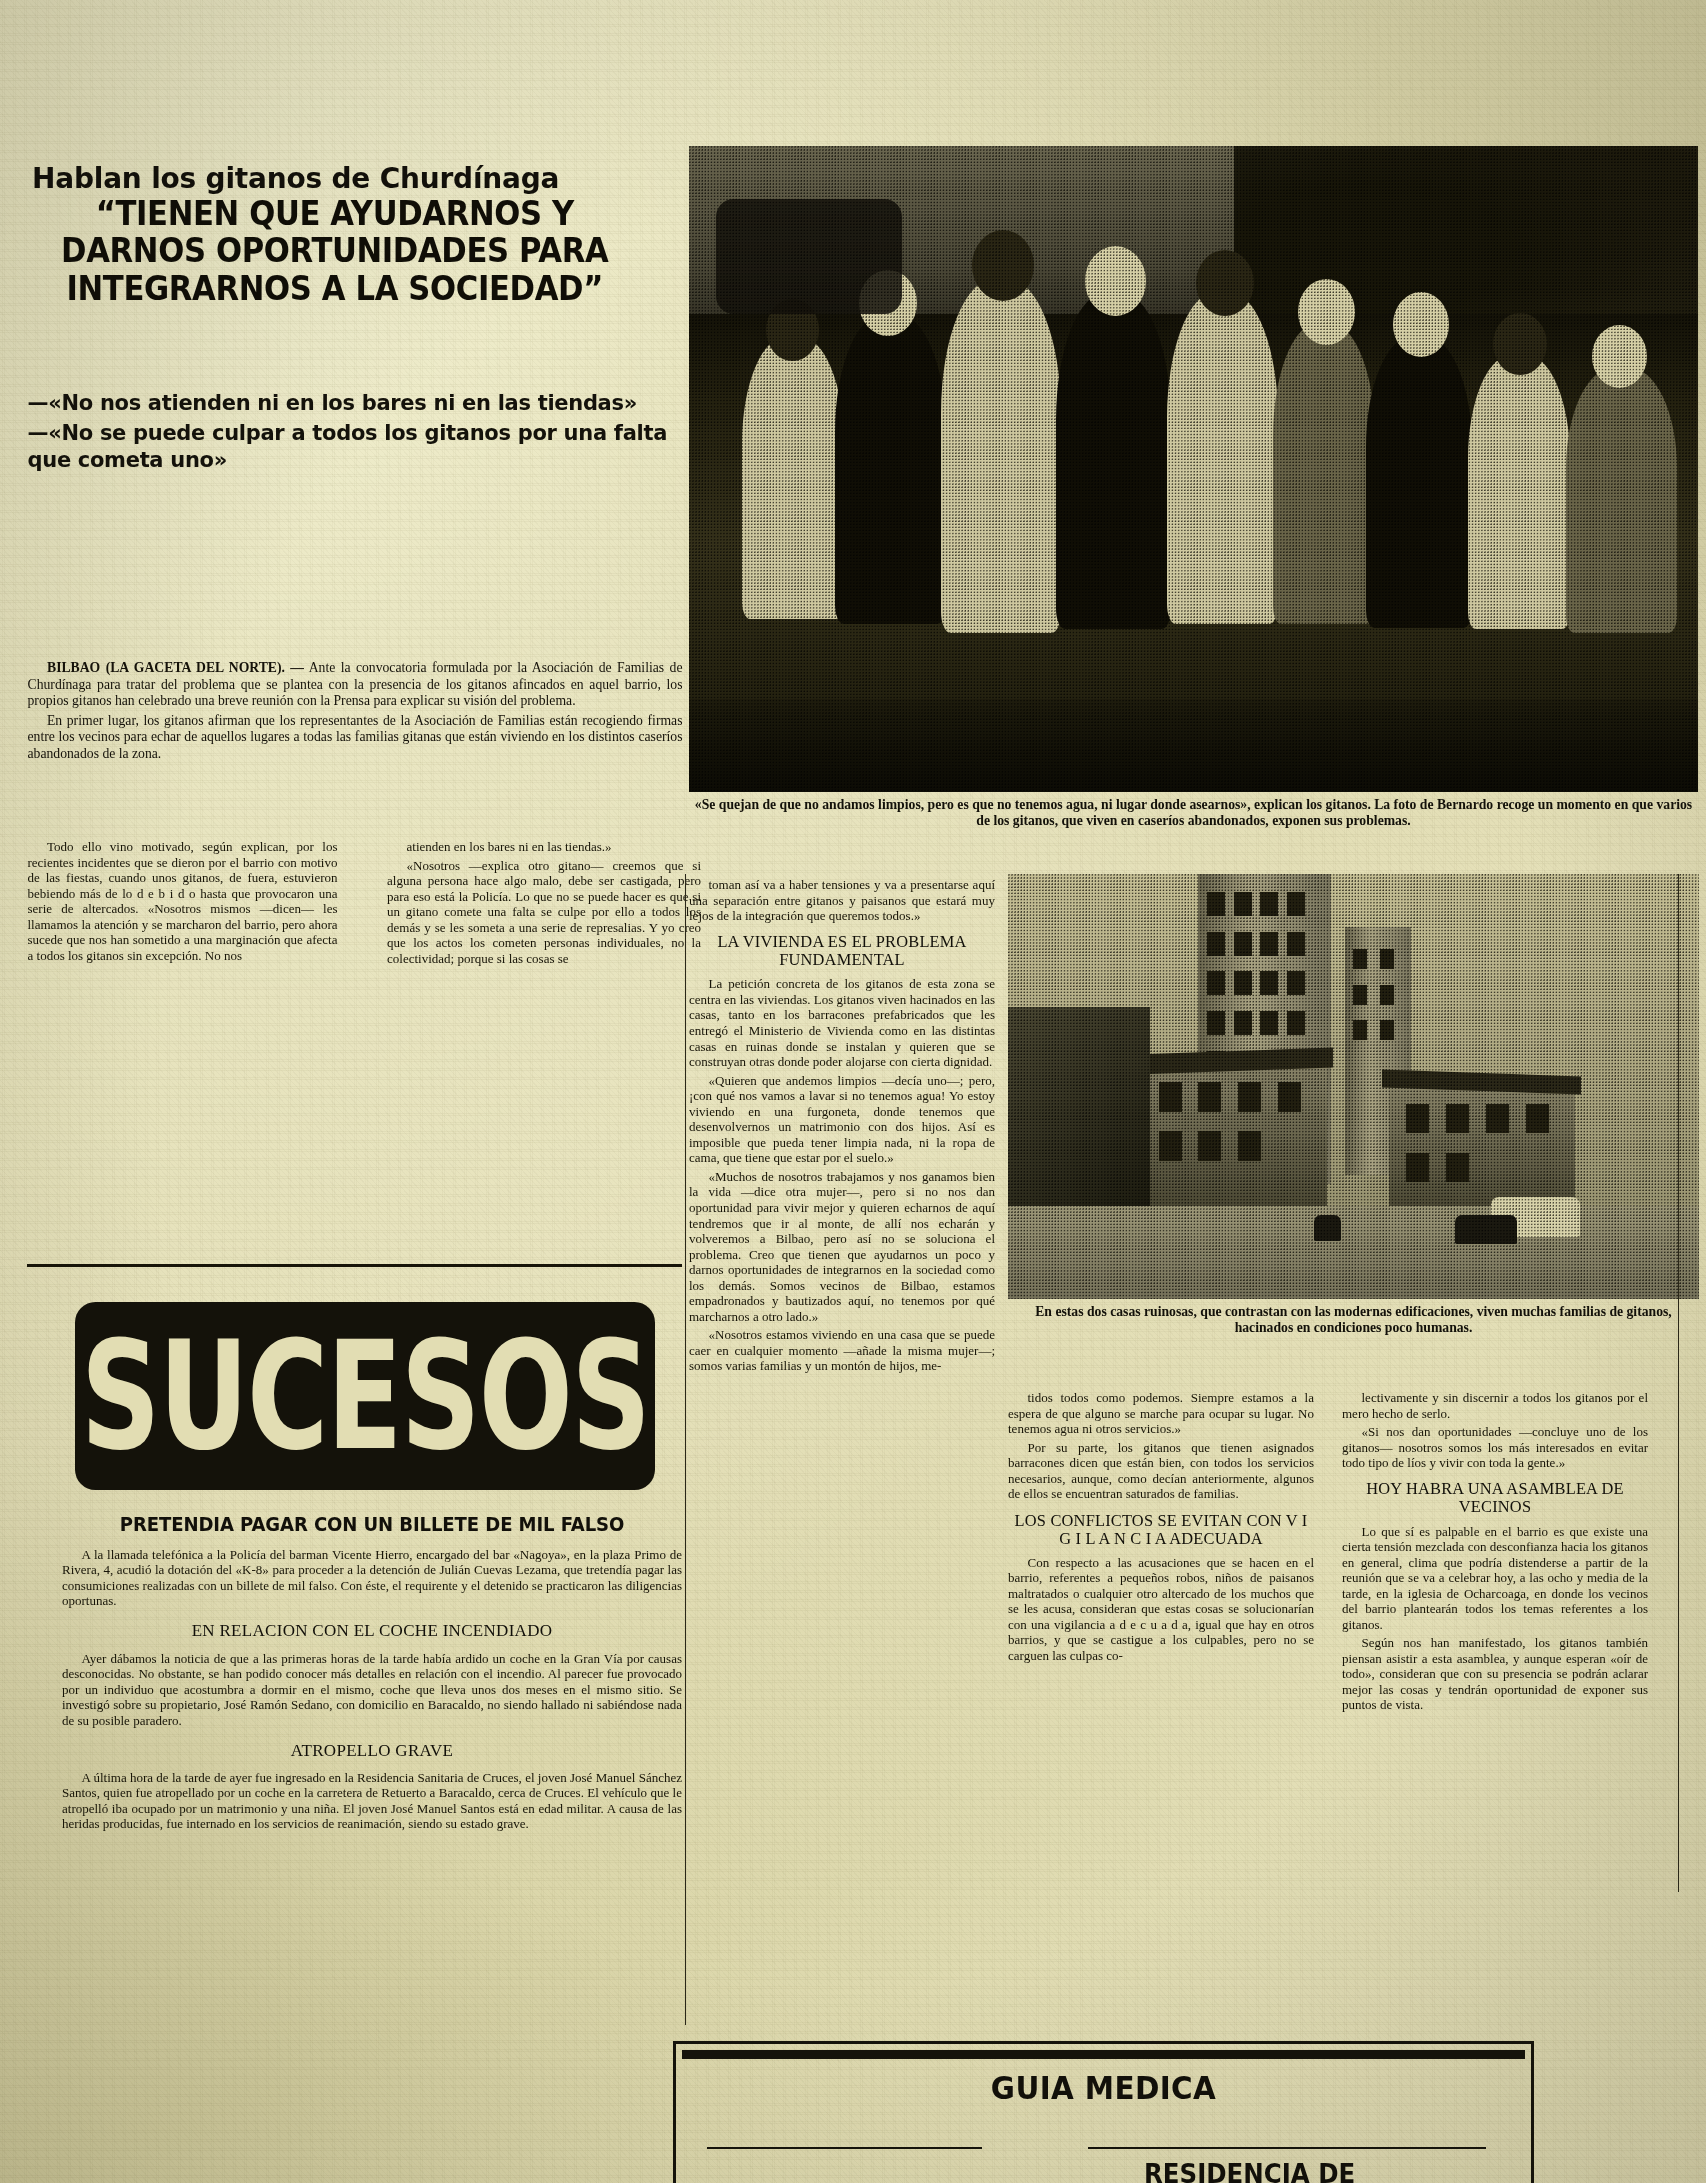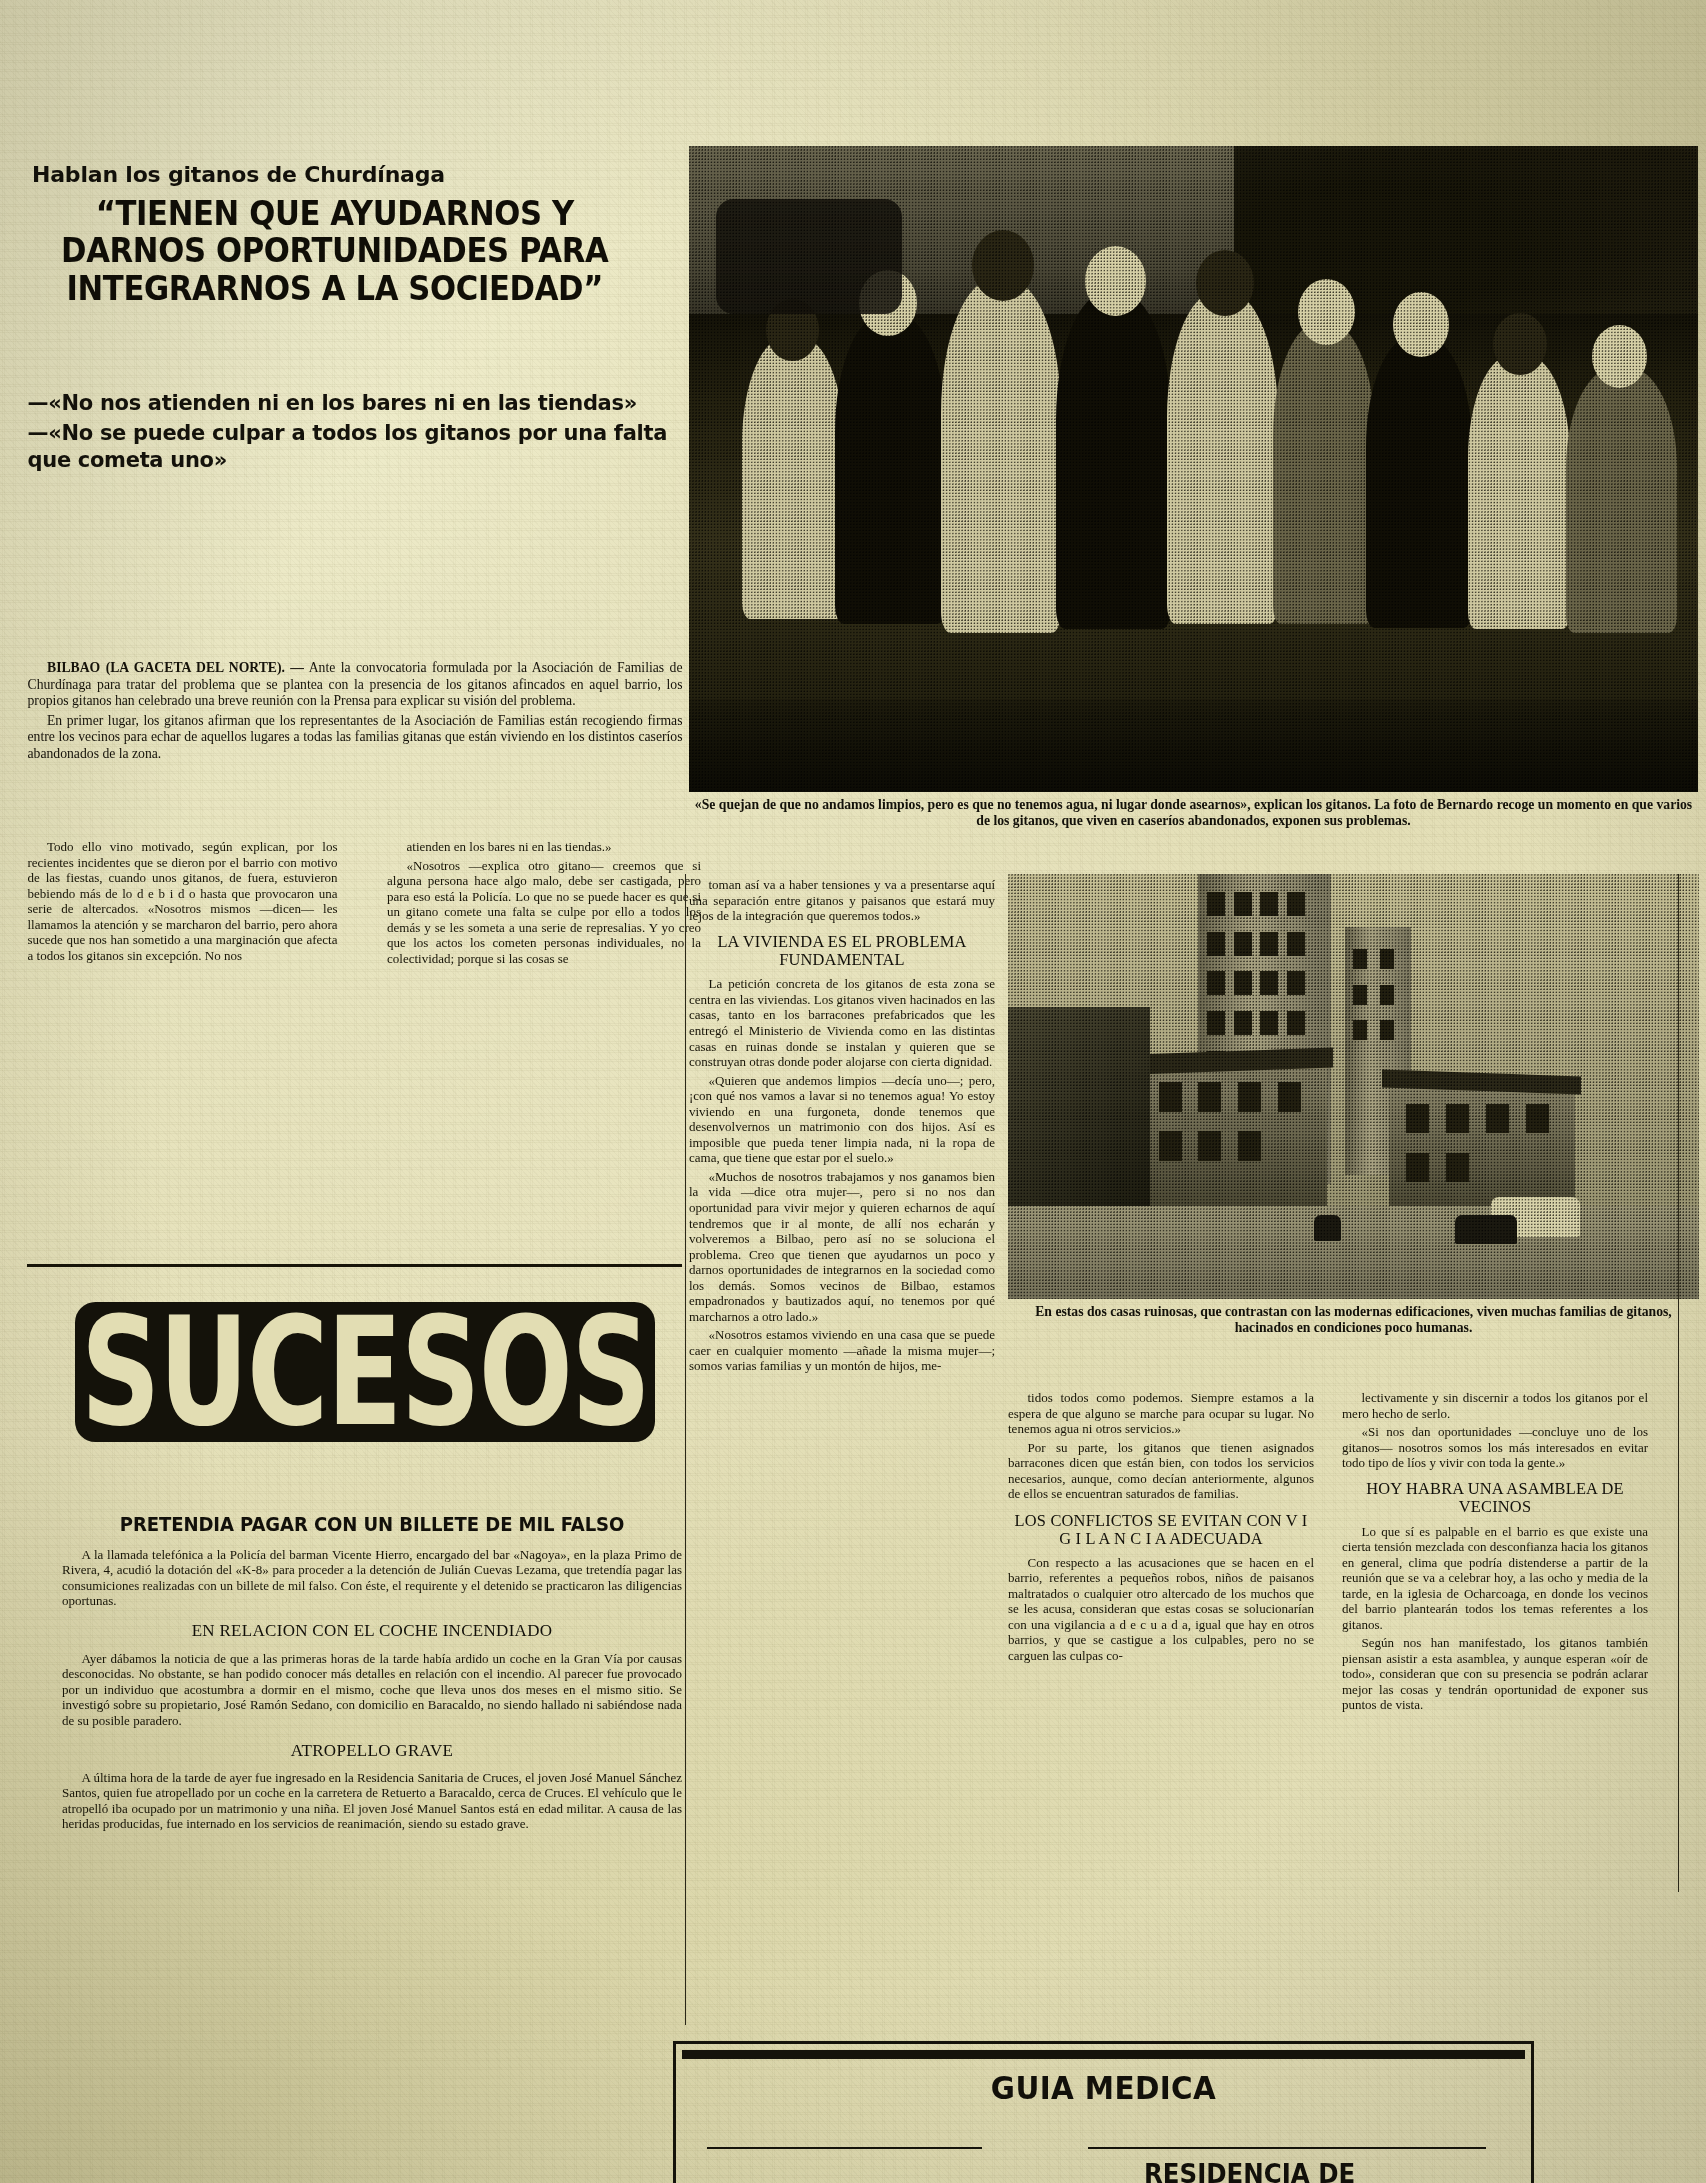--- a/index.html
+++ b/index.html
@@ -71,21 +71,21 @@
     background:
       repeating-linear-gradient(12deg,#14120a 0 2.2px,#ddd8ae 2.2px 4.4px),
       radial-gradient(circle at 50% 30%, #14120a 0 22%, rgba(0,0,0,0) 23%);
     opacity:.92;
   }
 
   
   .kicker{
     position:absolute;left:32px;top:164px;width:646px;
     font-family:"DejaVu Sans", sans-serif;font-weight:700;
-    font-size:22px;line-height:1.04;letter-spacing:-0.2px;color:#12100a;
+    font-size:28px;line-height:1.04;letter-spacing:-0.2px;color:#12100a;
   }
   .headline{
     position:absolute;left:26px;top:195px;width:664px;
     font-family:"DejaVu Sans", sans-serif;font-weight:700;
     font-size:33px;line-height:1.13;letter-spacing:-0.4px;
     text-align:center;color:#100e07;
     transform:scaleX(.93);transform-origin:left center;
   }
   .sublist{
     position:absolute;left:27.5px;top:390px;width:655px;
@@ -155,21 +155,21 @@
   .win{position:absolute;background:#221f10;}
   .ruin{position:absolute;background:linear-gradient(180deg,#8b866a,#4b4833);}
   .roofd{position:absolute;background:#2b2818;}
   .road{position:absolute;left:0;bottom:0;width:100%;height:22%;background:linear-gradient(180deg,#9d9878,#76725a);}
   .car{position:absolute;background:#d8d3aa;border-radius:8px 8px 2.2px 2.2px;}
   .cardark{position:absolute;background:#1b1910;border-radius:7px 7px 1.8px 1.8px;}
 
   
   .sucesos-rule{position:absolute;left:26.6px;top:1264px;width:655px;height:2.7px;background:#181509;}
   .sucesos-box{
-    position:absolute;left:75px;top:1302px;width:580px;height:140px;
+    position:absolute;left:75px;top:1302px;width:580px;height:188px;
     background:#14120a;border-radius:20.4px;
   }
   .sucesos-word{
     position:absolute;left:0;top:0;width:100%;height:100%;
     display:flex;align-items:center;justify-content:center;
     font-family:"DejaVu Sans", sans-serif;font-weight:700;
     font-size:123px;letter-spacing:-1.8px;color:#e2ddb3;
     transform:scaleX(.90) scaleY(1.22);
   }
   .suc-head{

